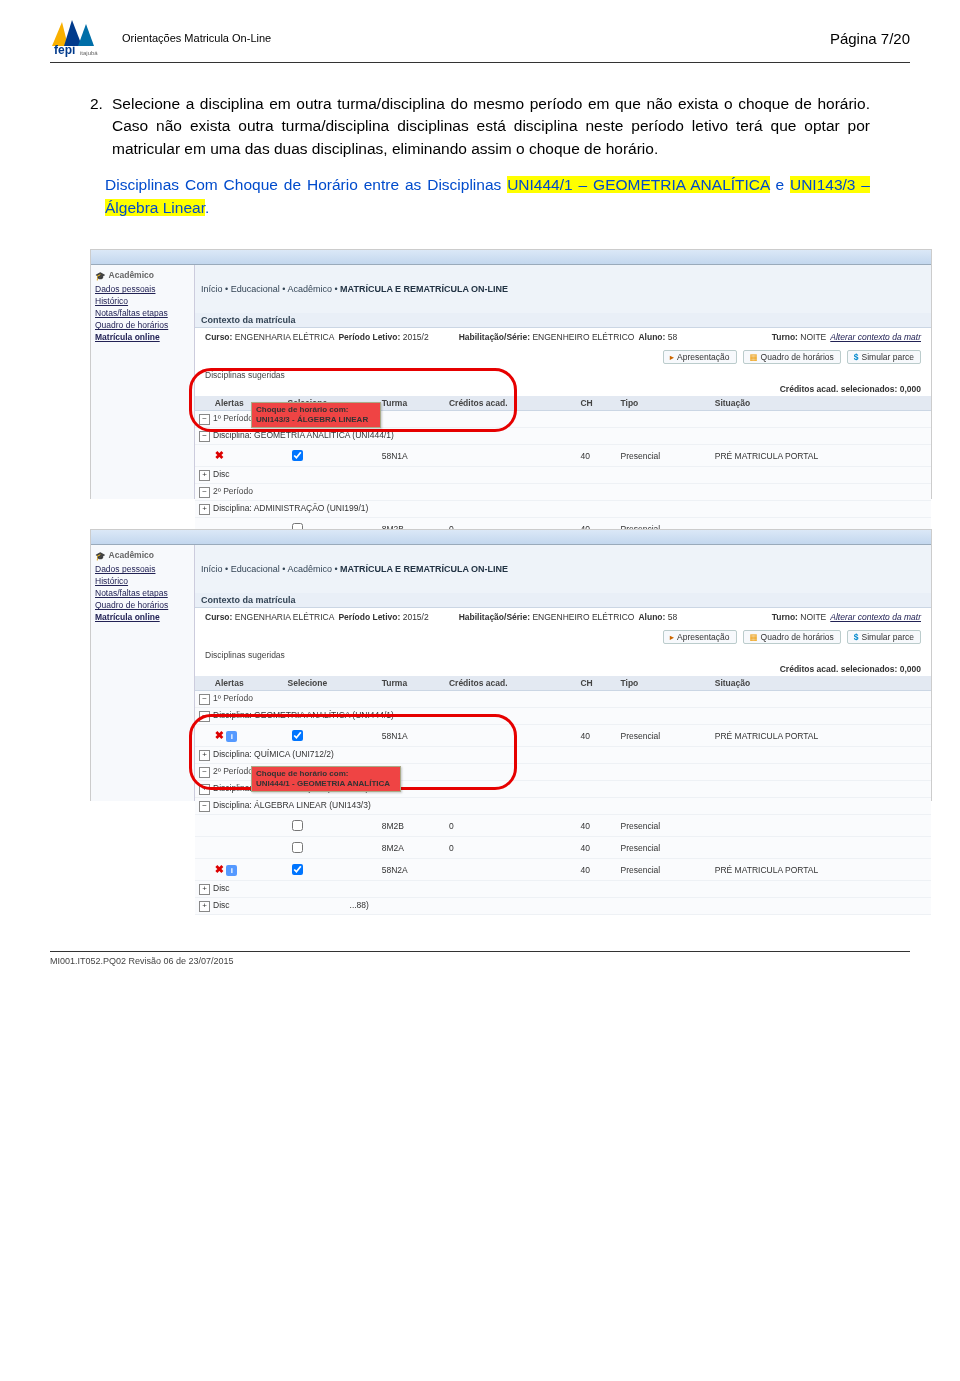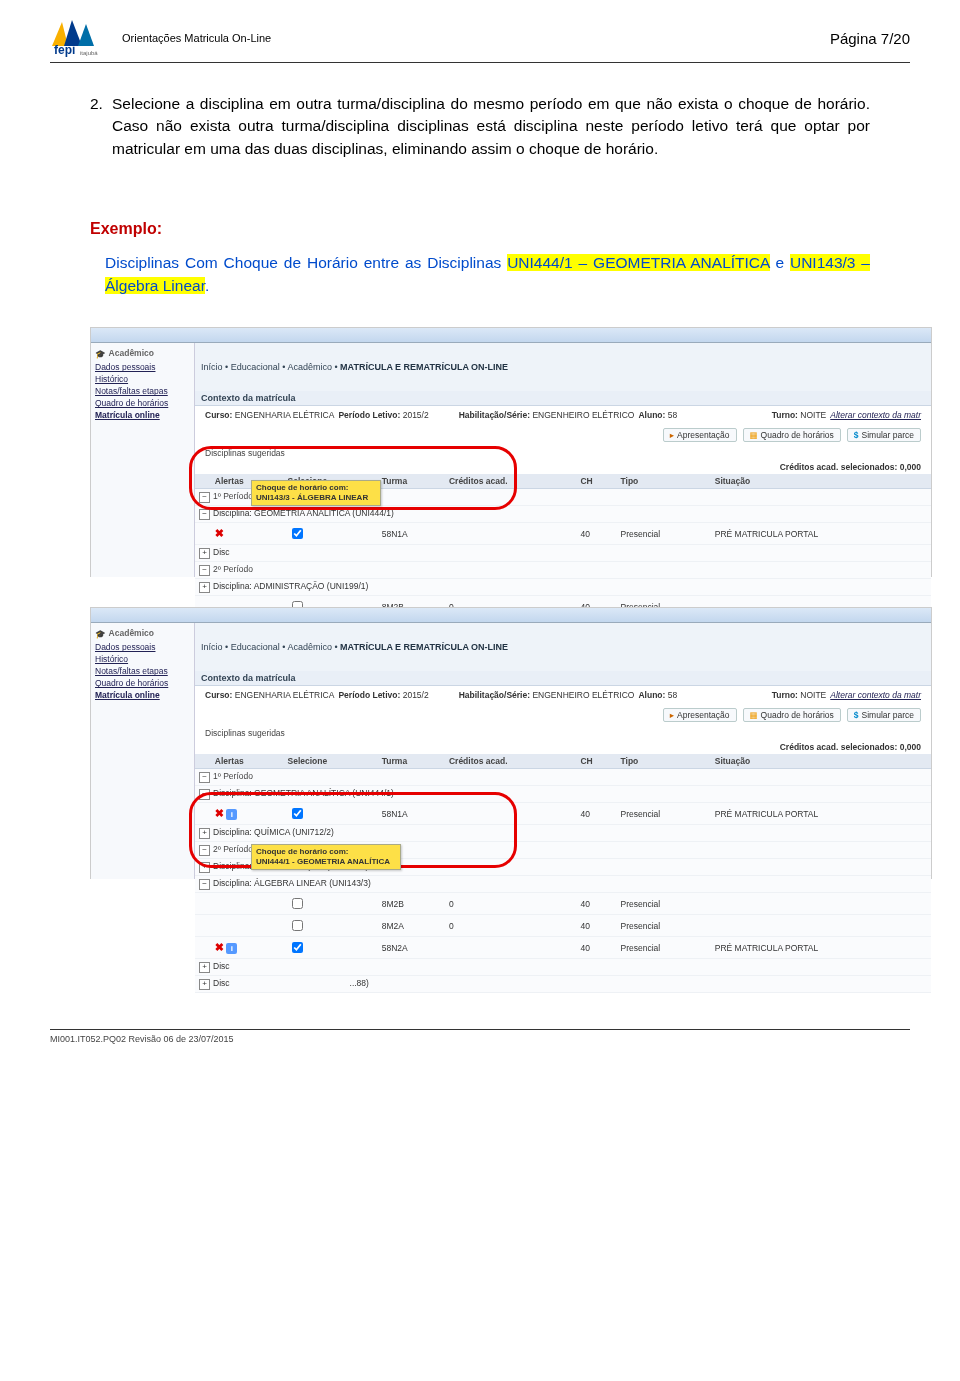--- a/index.html
+++ b/index.html
@@ -37,21 +37,21 @@
   .credits { text-align:right; font-size:8.5px; padding:2px 10px; font-weight:bold; }
   table.grid { width:100%; border-collapse:collapse; font-size:8.5px; }
   table.grid th { background:#e3e9f2; text-align:left; padding:2px 4px; border-bottom:1px solid #cbd6e4; font-weight:bold; color:#444;}
   table.grid td { padding:2px 4px; border-bottom:1px solid #eef1f5; background:#fafbfd; }
   .period-row td { background:#f0f3f8; font-weight:normal; color:#444; }
   .disc-row td { background:#f7f9fc; color:#333; padding-left:20px; }
   .expand { display:inline-block; width:9px; height:9px; border:1px solid #888; background:#fff; text-align:center; line-height:8px; font-size:8px; margin-right:3px; }
   .chk { width:11px; height:11px; }
   .red-x { color:#d00; font-weight:bold; font-size:11px; }
   .blue-info { display:inline-block; width:11px; height:11px; background:#59f; border-radius:2px; color:#fff; font-size:8px; text-align:center; line-height:11px; font-weight:bold;}
-  .tooltip-box { position:absolute; background:#fde047; border:1px solid #aa8; padding:2px 4px; font-size:8px; line-height:1.2; z-index:5; box-shadow:1px 1px 2px rgba(0,0,0,0.2);}
+  .tooltip-box { position:absolute; background:#ef4444; border:1px solid #aa8; padding:2px 4px; font-size:8px; line-height:1.2; z-index:5; box-shadow:1px 1px 2px rgba(0,0,0,0.2);}
   .red-oval { position:absolute; border:3px solid #e60000; border-radius:22px; z-index:3; pointer-events:none; }
   .footer { font-size:9px; color:#444; margin-top:150px; padding-top:4px; border-top:1px solid #333;}
   .link { color:#225; text-decoration:underline; }
 </style>
 </head>
 <body>
 
 <div class="page">
   <div class="header">
     <div class="header-left">
@@ -69,21 +69,20 @@
     <span class="page-num">Página 7/20</span>
   </div>
   <hr class="hr">
 
   <div class="content">
     <div class="list-item">
       <span class="list-num">2.</span>
       <span>Selecione a disciplina em outra turma/disciplina do mesmo período em que não exista o choque de horário. Caso não exista outra turma/disciplina disciplinas está disciplina neste período letivo terá que optar por matricular em uma das duas disciplinas, eliminando assim o choque de horário.</span>
     </div>
 
-    <div class="exemplo">Exemplo:</div>
     <div class="blue-text">
       <span>Disciplinas Com Choque de Horário entre as Disciplinas </span><span class="hl">UNI444/1 – GEOMETRIA ANALÍTICA</span><span> e </span><span class="hl">UNI143/3 – Álgebra Linear</span><span>.</span>
     </div>
 
     <div class="shot" style="height:248px;">
       <div class="browser-bar"></div>
       <div class="main-area" style="height:234px;">
         <div class="sidebar">
           <div class="academico-logo">
               <span style="color:#d60;">🎓</span>

